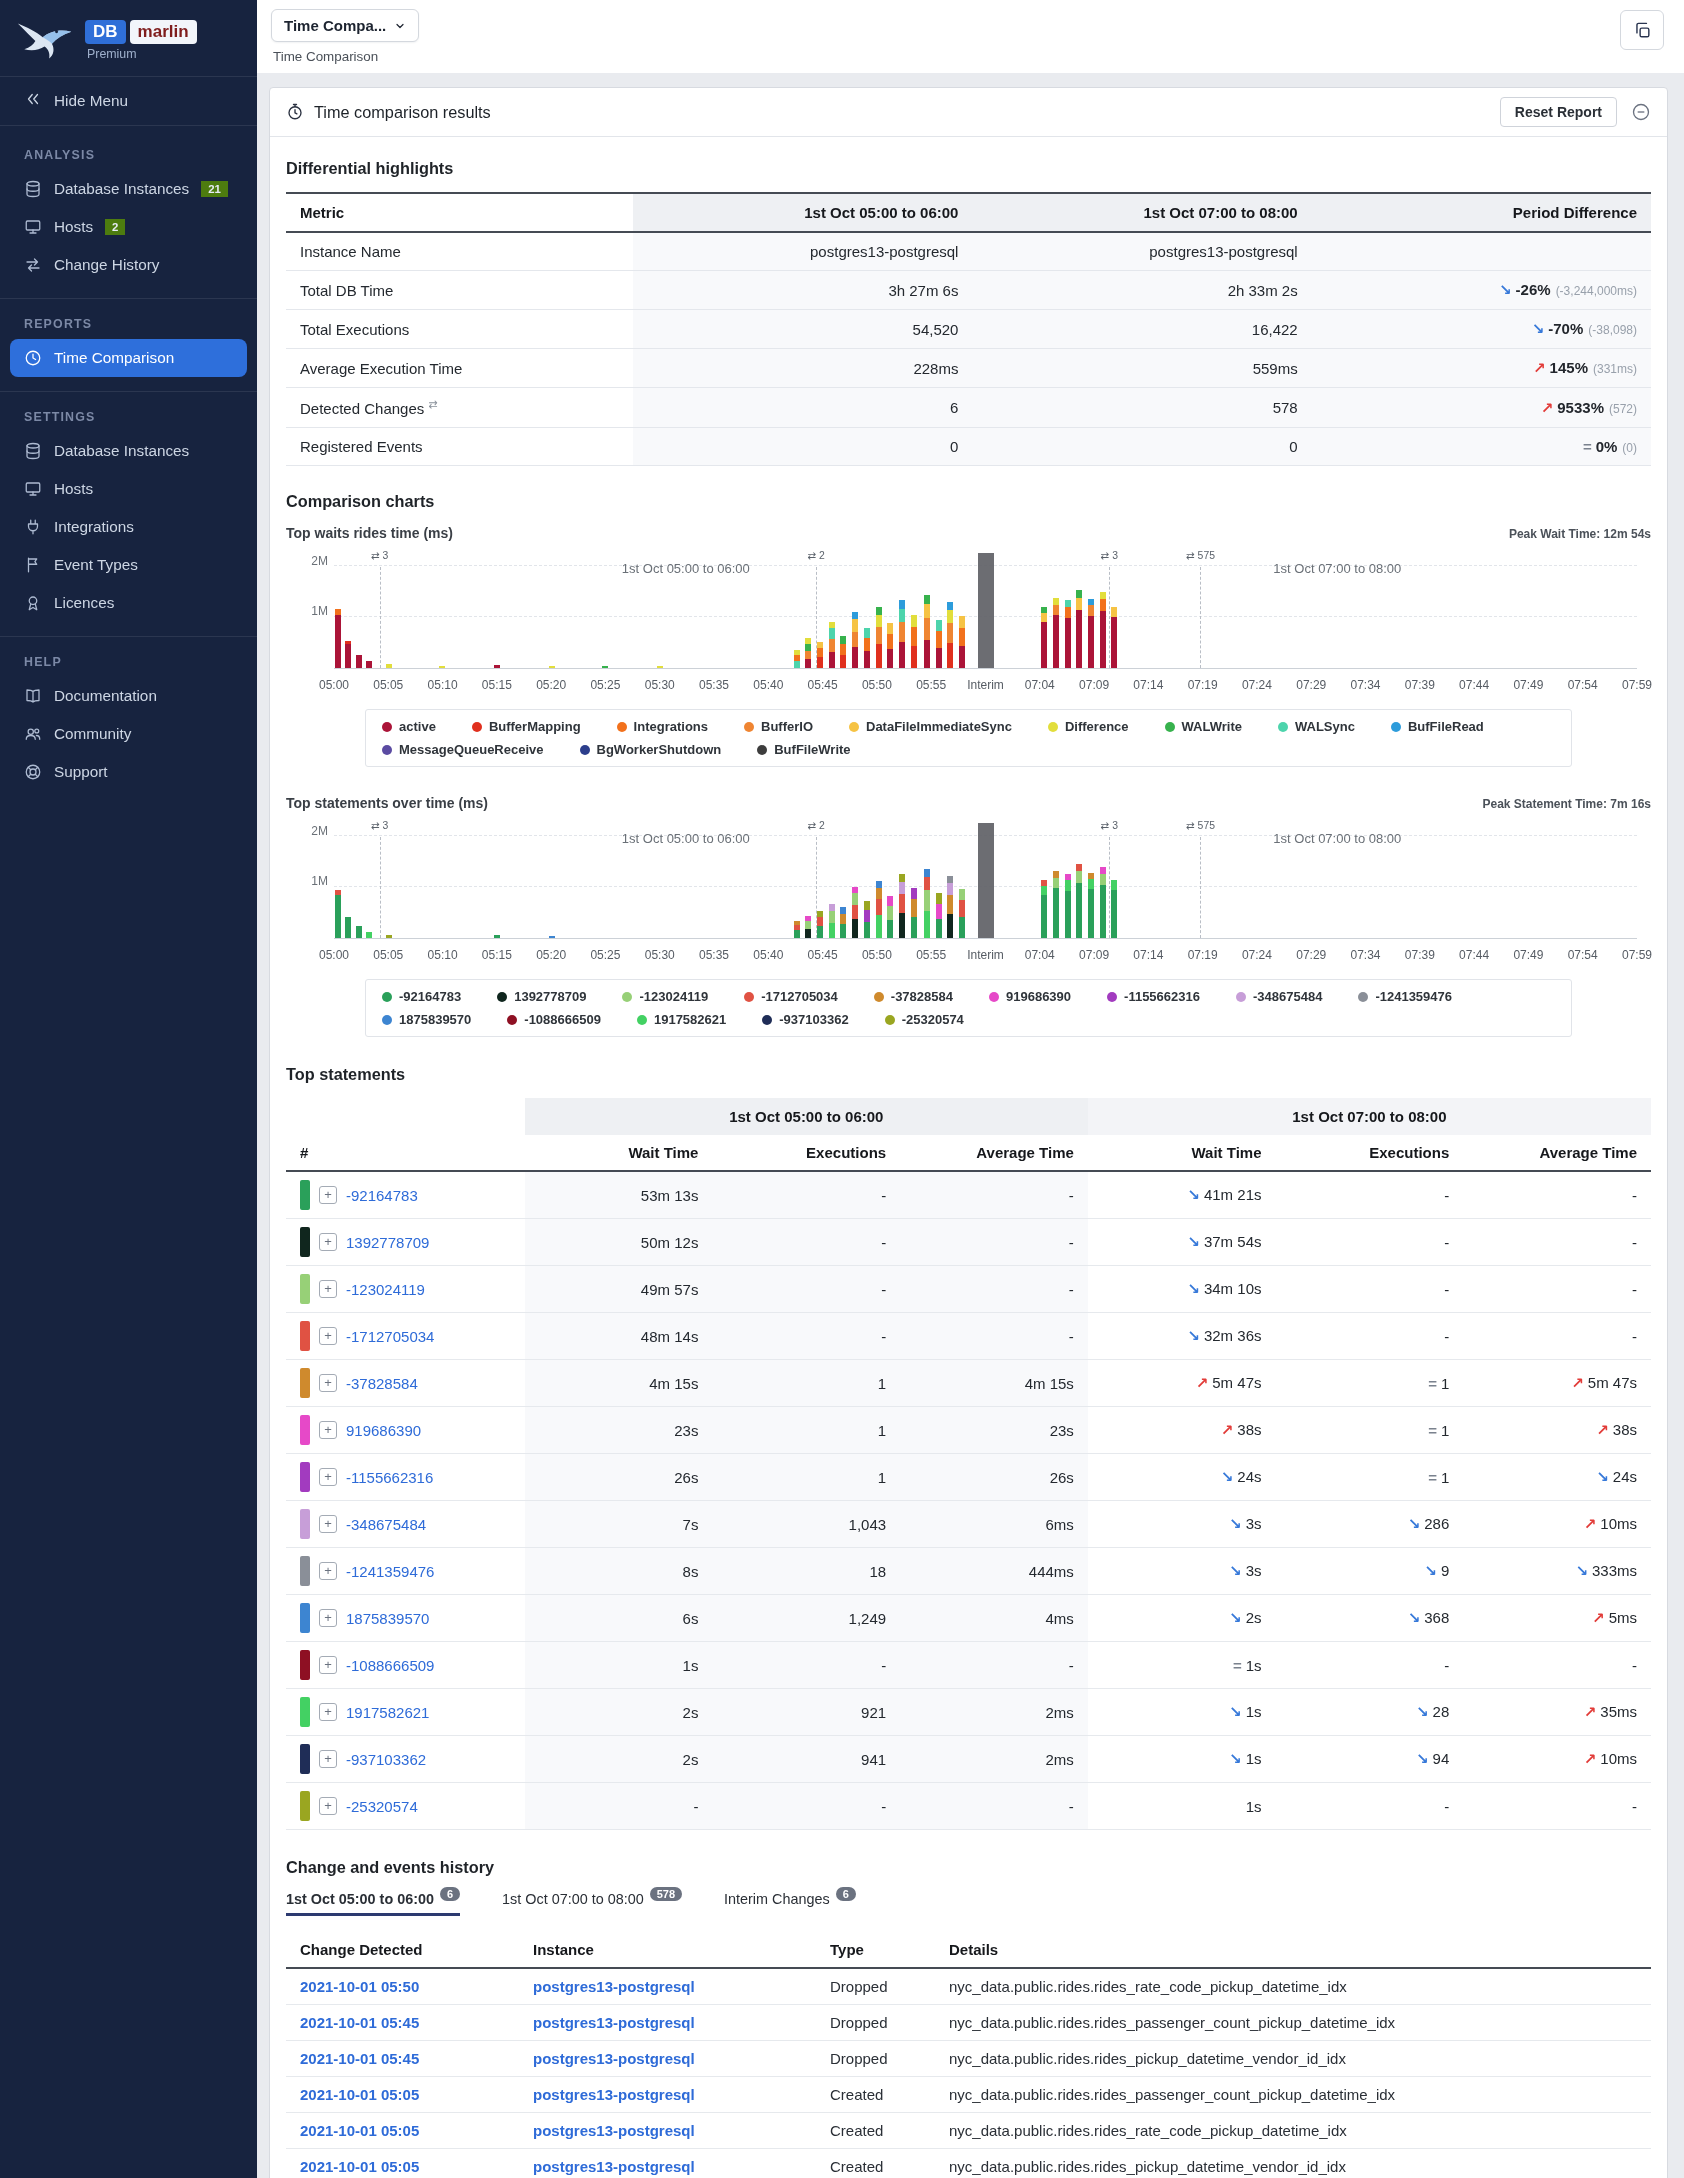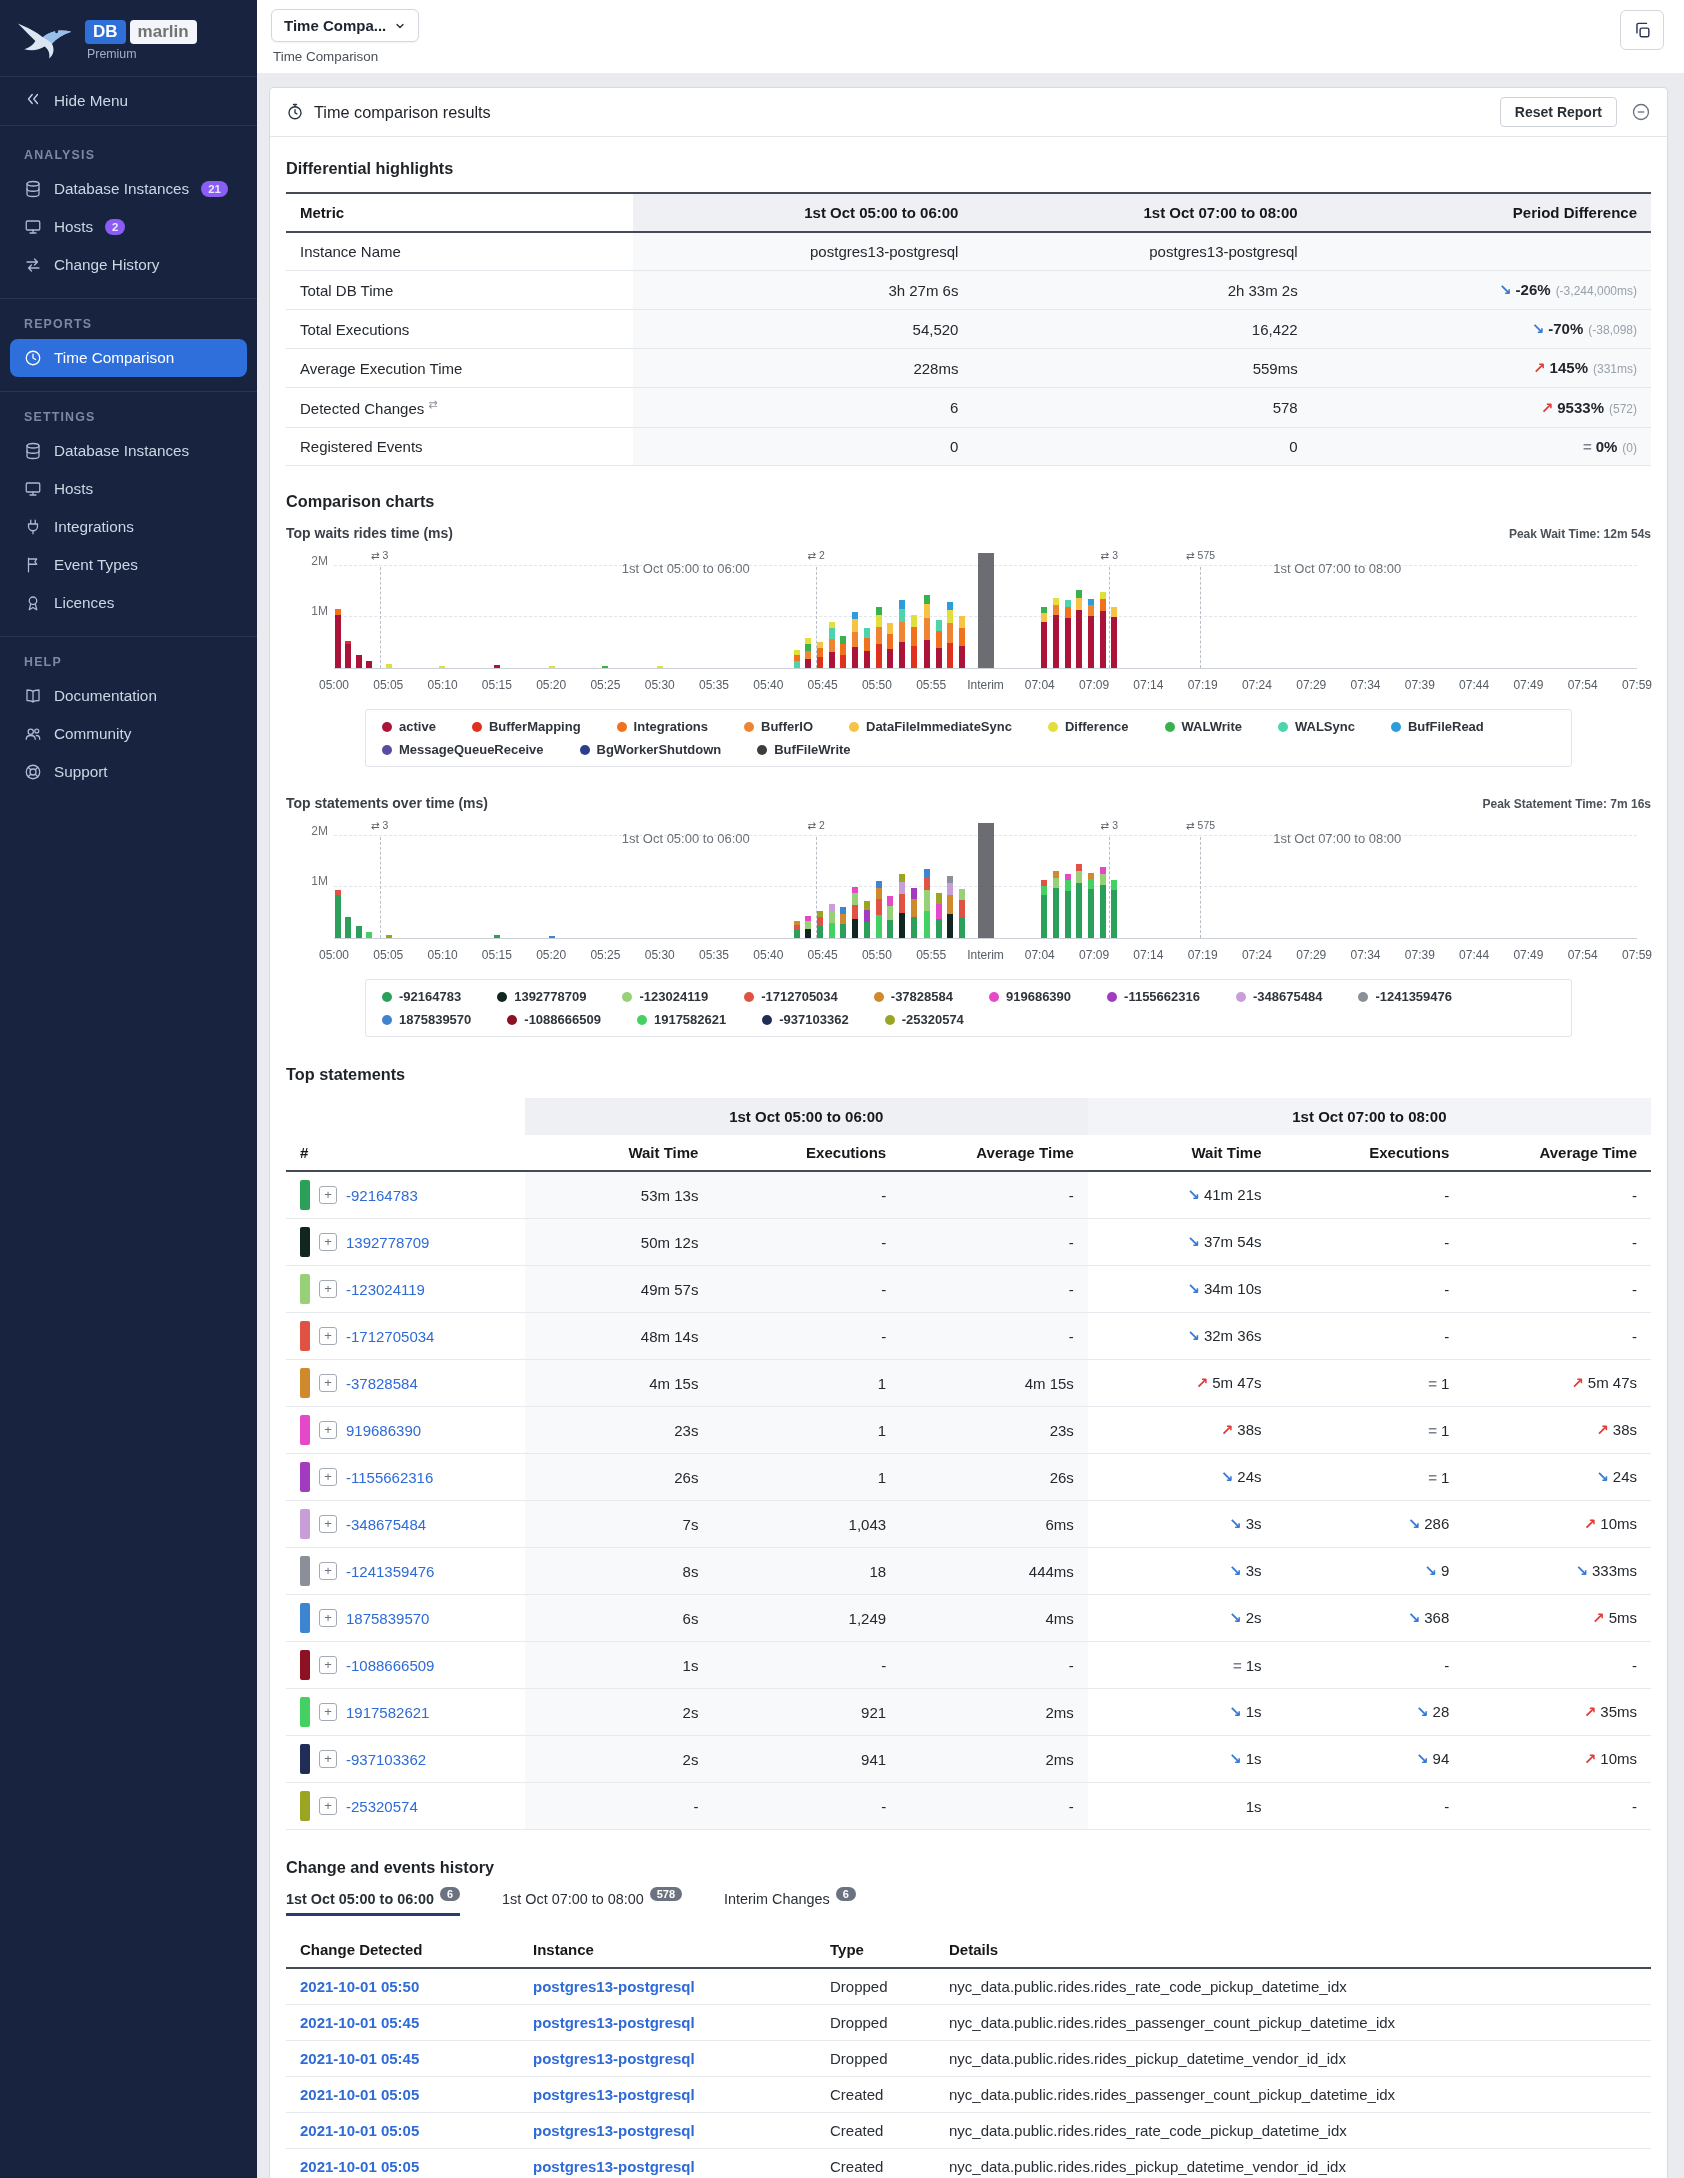--- a/index.html
+++ b/index.html
@@ -14,21 +14,21 @@
   
   .sidebar {
     position:absolute; left:0; top:0; width:257px; height:2178px;
     background:#17233f; color:#cdd6e4; z-index:5;
   }
   .logo-row { display:flex; align-items:center; gap:10px; padding:18px 16px 14px 16px; }
   .logo-fish { width:59px; height:44px; flex:0 0 auto; }
   .logo-text-col { display:flex; flex-direction:column; gap:3px; }
   .logo-boxes { display:flex; gap:4px; align-items:center; }
   .logo-db { background:#2f6fd8; color:#fff; font-weight:bold; font-size:17px; padding:2px 8px; border-radius:4px; }
-  .logo-marlin { background:#f2f5fa; color:#737373; font-weight:bold; font-size:17px; padding:2px 8px; border-radius:4px; }
+  .logo-marlin { background:#f2f5fa; color:#7f1d1d; font-weight:bold; font-size:17px; padding:2px 8px; border-radius:4px; }
   .logo-premium { color:#9fb0cc; font-size:12.4px; padding-left:2px; }
   .hide-menu {
     display:flex; align-items:center; gap:12px; padding:13px 24px;
     border-top:1px solid rgba(255,255,255,.09); border-bottom:1px solid rgba(255,255,255,.09);
     font-size:15.3px; cursor:pointer;
   }
   .nav-section { margin-top:4px; }
   .nav-section + .nav-section { border-top:1px solid rgba(255,255,255,.09); margin-top:14px; }
   .nav-section-title {
     font-size:12.4px; letter-spacing:1.2px; color:#7c89a6; text-transform:uppercase;
@@ -37,21 +37,21 @@
   .nav-item {
     display:flex; align-items:center; gap:12px; padding:10px 14px 10px 24px;
     font-size:15.3px; cursor:pointer; color:#cdd6e4;
   }
   .nav-item .nav-icon { width:18px; height:18px; flex:0 0 auto; color:#aebbd2; display:inline-flex; }
   .nav-item.active {
     background:#2e6fdb; color:#fff; border-radius:8px; margin:0 10px; padding-left:14px;
   }
   .nav-item.active .nav-icon { color:#fff; }
   .nav-badge {
-    background:#8b5cf6; color:#e7ecf5; font-size:11.4px; padding:2px 7px; border-radius:8px; font-weight:bold;
+    background:#4d7c0f; color:#e7ecf5; font-size:11.4px; padding:2px 7px; border-radius:0; font-weight:bold;
   }
   .nav-icon svg { width:18px; height:18px; stroke:currentColor; fill:none; stroke-width:1.7; stroke-linecap:round; stroke-linejoin:round; }
 
   
   .main { margin-left:257px; position:relative; }
   .topbar { background:#fff; height:73px; position:relative; padding:9px 16px 0 14px; }
   .range-button {
     display:inline-flex; align-items:center; gap:8px; background:#fff;
     border:1px solid #d4d8de; border-radius:6px; padding:7px 12px;
     font-weight:bold; font-size:15px; color:#1d2430; cursor:pointer;

